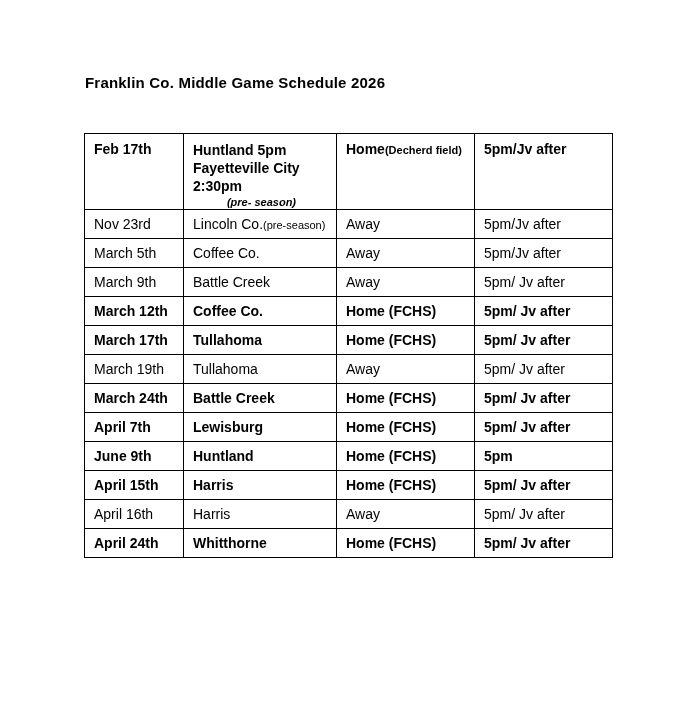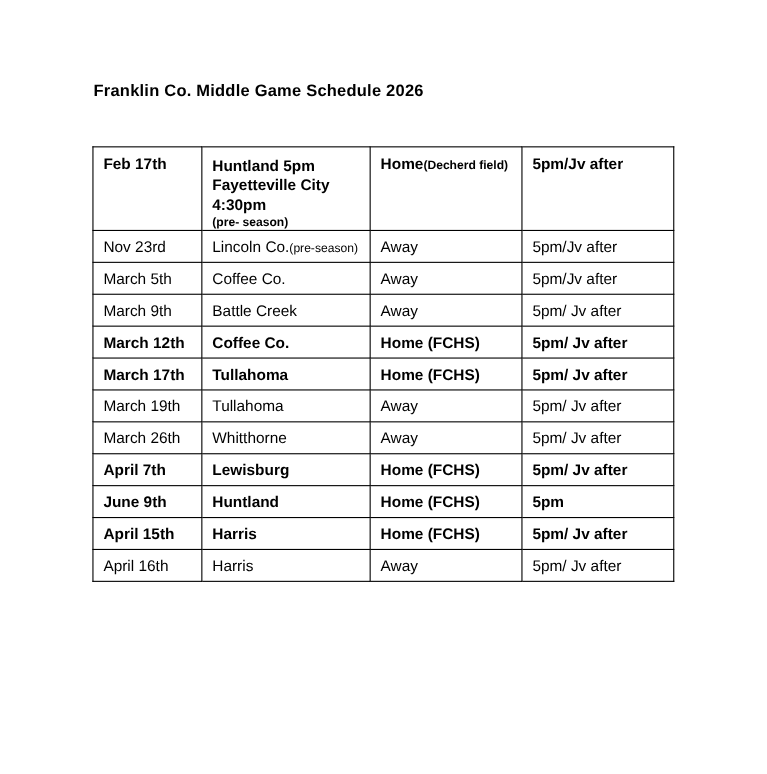--- a/index.html
+++ b/index.html
@@ -39,24 +39,25 @@
   tr.tall td {
     height: 75px;
     vertical-align: top;
     padding-top: 7px;
   }
   tr.tall td > div { line-height: 18px; }
   tr.bold-row td { font-weight: bold; }
   td.normal-weight { font-weight: normal; }
   .note { font-size: 11px; }
   .note-right {
-    text-align: left;
+    text-align: center;
     padding-right: 2px;
     margin-top: 1px;
     line-height: 13px !important;
+    font-style: italic;
   }
   .inline-note { margin-left: 0; }
 </style>
 </head>
 <body>
 
 <div class="doc-title">Franklin Co. Middle Game Schedule 2026</div>
 
 <table class="schedule">
   <colgroup>
@@ -64,21 +65,21 @@
     <col style="width:153px">
     <col style="width:138px">
     <col style="width:138px">
   </colgroup>
   <tbody>
       <tr class="bold-row tall">
         <td><span>Feb 17th</span></td>
         <td>
           <div>Huntland 5pm</div>
           <div>Fayetteville City</div>
-          <div>4:30pm</div>
+          <div>2:30pm</div>
           <div class="note note-right">(pre- season)</div>
         </td>
         <td><span>Home</span><span class="note inline-note">(Decherd field)</span></td>
         <td class="normal-weight"><span>5pm/Jv after</span></td>
       </tr>
       <tr>
         <td><span>Nov 23rd</span></td>
         <td><span>Lincoln Co.</span><span class="note inline-note">(pre-season)</span></td>
         <td><span>Away</span></td>
         <td><span>5pm/Jv after</span></td>
@@ -106,24 +107,24 @@
         <td><span>Tullahoma</span></td>
         <td><span>Home (FCHS)</span></td>
         <td><span>5pm/ Jv after</span></td>
       </tr>
       <tr>
         <td><span>March 19th</span></td>
         <td><span>Tullahoma</span></td>
         <td><span>Away</span></td>
         <td><span>5pm/ Jv after</span></td>
       </tr>
-      <tr>
-        <td><span>March 26th</span></td>
-        <td><span>Whitthorne</span></td>
-        <td><span>Away</span></td>
+      <tr class="bold-row">
+        <td><span>March 24th</span></td>
+        <td><span>Battle Creek</span></td>
+        <td><span>Home (FCHS)</span></td>
         <td><span>5pm/ Jv after</span></td>
       </tr>
       <tr class="bold-row">
         <td><span>April 7th</span></td>
         <td><span>Lewisburg</span></td>
         <td><span>Home (FCHS)</span></td>
         <td><span>5pm/ Jv after</span></td>
       </tr>
       <tr class="bold-row">
         <td><span>June 9th</span></td>
@@ -136,14 +137,20 @@
         <td><span>Harris</span></td>
         <td><span>Home (FCHS)</span></td>
         <td><span>5pm/ Jv after</span></td>
       </tr>
       <tr>
         <td><span>April 16th</span></td>
         <td><span>Harris</span></td>
         <td><span>Away</span></td>
         <td><span>5pm/ Jv after</span></td>
       </tr>
+      <tr class="bold-row">
+        <td><span>April 24th</span></td>
+        <td><span>Whitthorne</span></td>
+        <td><span>Home (FCHS)</span></td>
+        <td><span>5pm/ Jv after</span></td>
+      </tr>
     </tbody>
 </table>
 
 </body></html>

